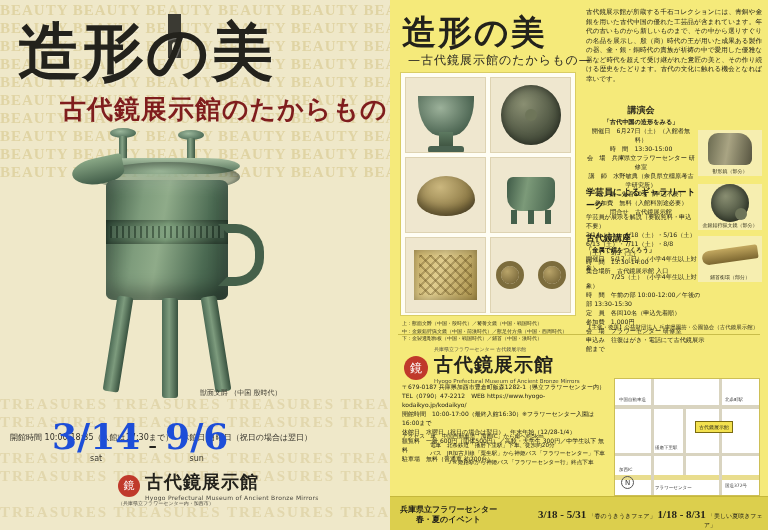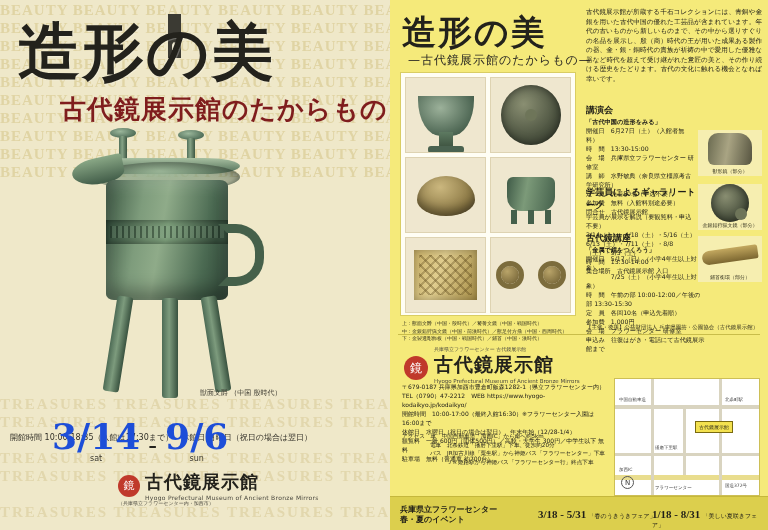--- a/index.html
+++ b/index.html
@@ -289,21 +289,21 @@
   #photo-credits {
     position: absolute; left: 12px; top: 320px;
     width: 176px; font-size: 5px; line-height: 7.5px; color: #33311f;
   }
 
   .r-section-title {
     font-family: "DejaVu Serif", "Liberation Serif", serif;
     font-size: 9px; font-weight: bold; color: #1f1e18;
   }
   .r-line { font-size: 6.2px; line-height: 9px; color: #22211b; }
-  #lecture { position: absolute; left: 196px; top: 104px; width: 110px; }
+  #lecture { position: absolute; left: 196px; top: 104px; width: 110px; text-align: center; }
   #gallery { position: absolute; left: 196px; top: 186px; width: 110px; }
   #kids { position: absolute; left: 196px; top: 232px; width: 120px; }
 
   .side-thumb {
     position: absolute; right: 6px;
     width: 64px; height: 46px;
     background: #f6eeb0;
   }
   .side-cap { font-size: 5px; color: #33311f; text-align: center; }
   #thumb1 { top: 130px; }
@@ -372,20 +372,21 @@
     width: 13px; height: 13px; border: 1px solid #555; border-radius: 50%;
     font-size: 7px; text-align: center; line-height: 12px; color: #333;
   }
   .map-label { position: absolute; font-size: 4.5px; color: #444; }
 
   #bottom-bar {
     position: absolute; left: 0; bottom: 0;
     width: 378px; height: 34px;
     background: #dccf4d;
     border-top: 1px solid #c5b73c;
+    text-align: center;
   }
   #bb-title {
     position: absolute; left: 10px; top: 8px;
     font-size: 8px; font-weight: bold; color: #1f1e18; line-height: 10px;
   }
   .bb-ev { position: absolute; font-size: 7px; color: #1f1e18; }
   .bb-ev .d { font-family: Liberation Serif, serif; font-size: 11px; font-weight: bold; }
   .bb-ev .n { font-size: 6px; }
 </style>
 </head>

